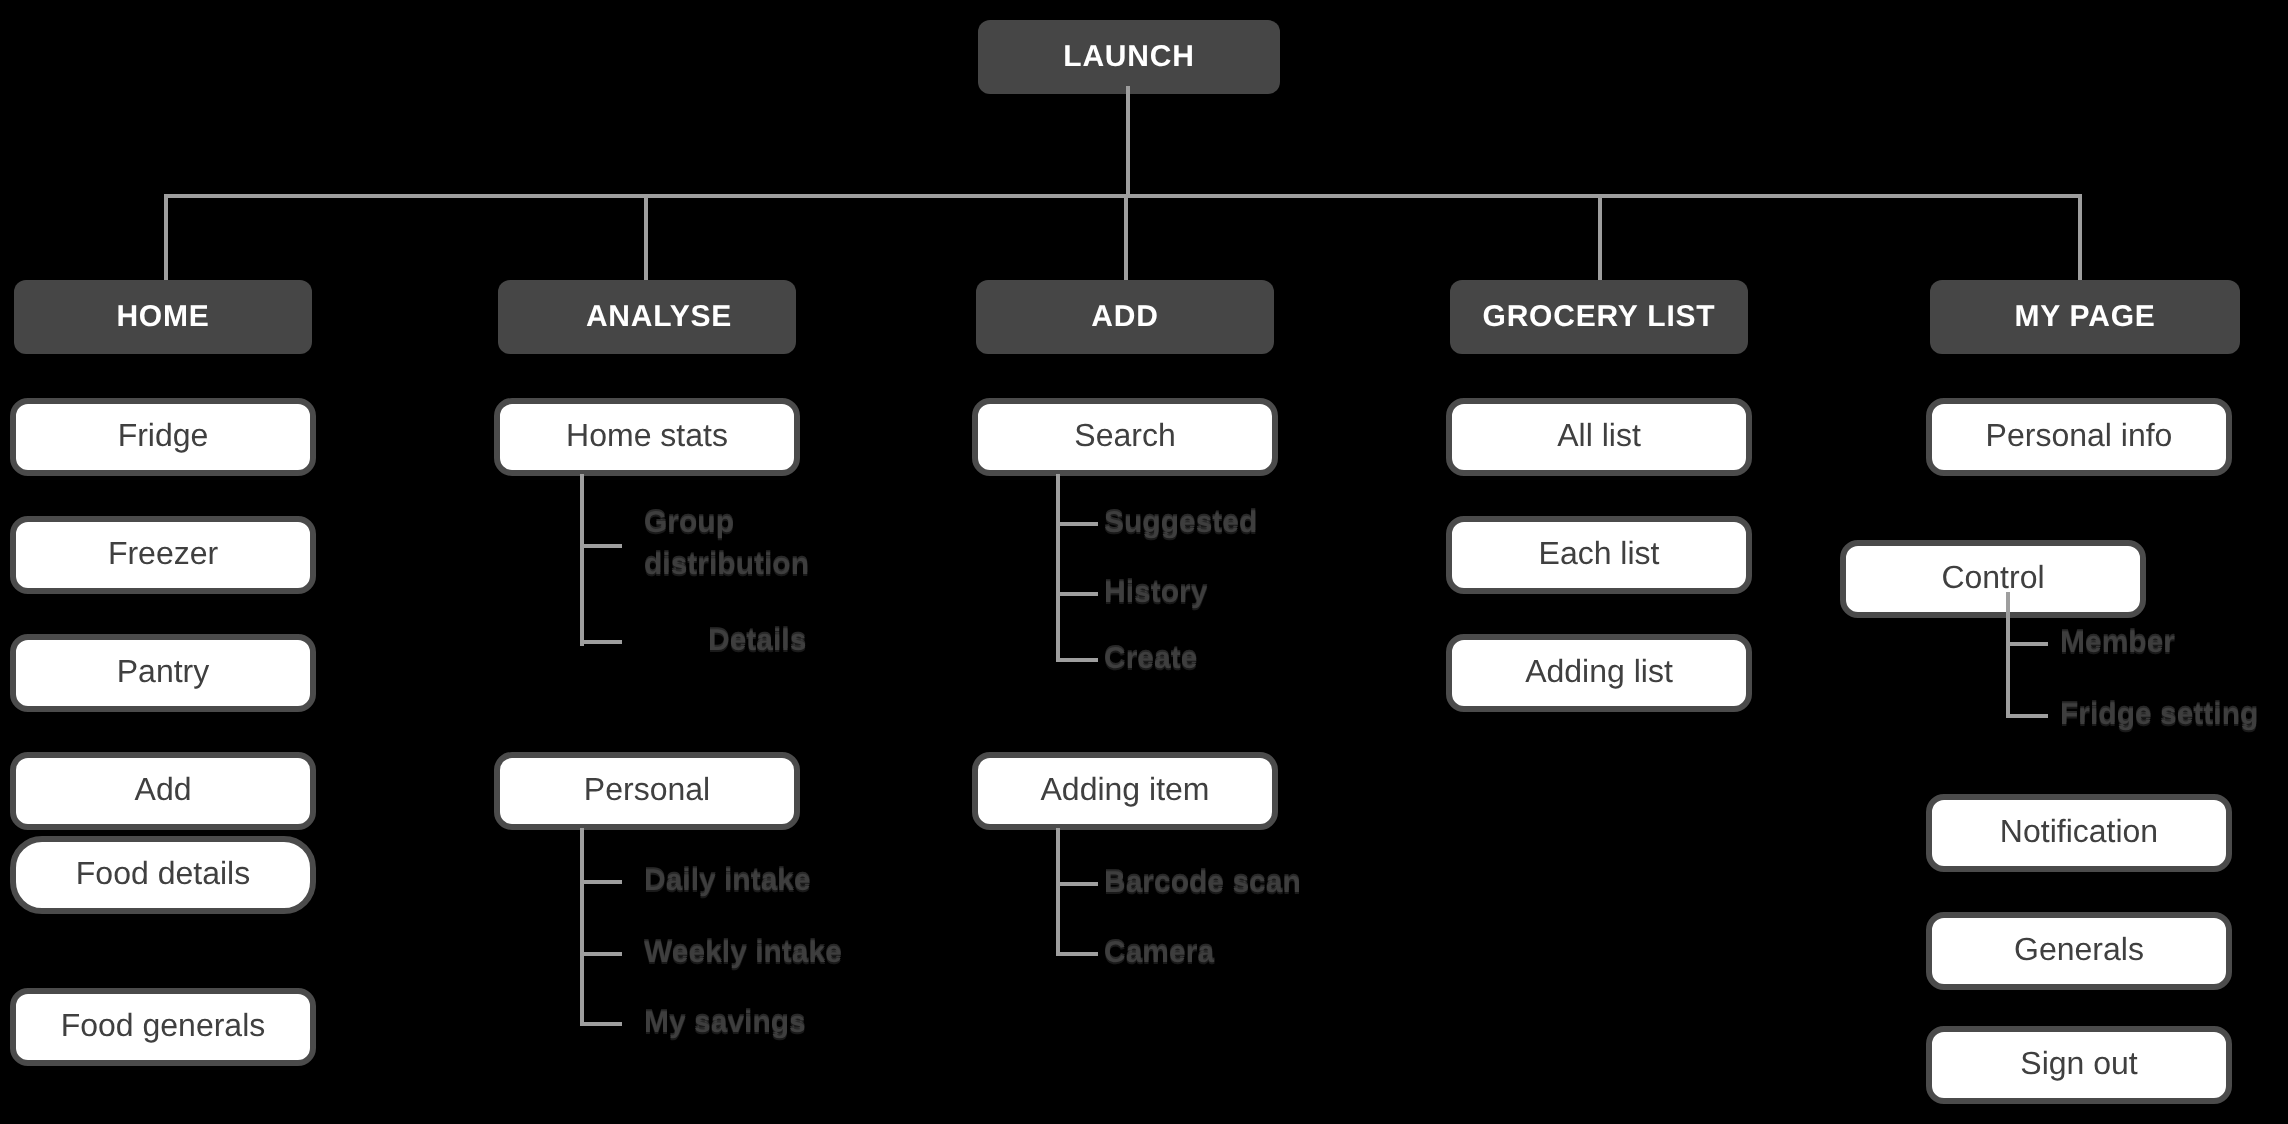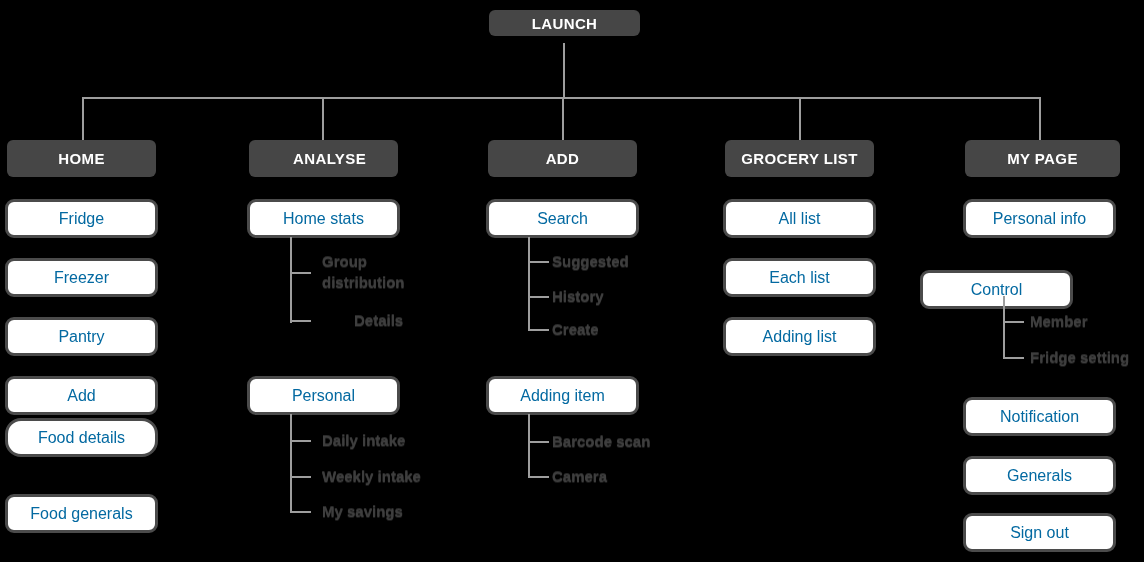--- a/index.html
+++ b/index.html
@@ -5,25 +5,25 @@
   html,body{margin:0;padding:0;background:#000;}
   .canvas{
     position:relative;width:1144px;height:562px;background:#000000;
     font-family:"Liberation Sans", sans-serif;overflow:hidden;
   }
   .hdr{
     position:absolute;height:37px;background:#464646;border-radius:6px;
     color:#ffffff;font-weight:bold;font-size:15px;letter-spacing:.4px;
     display:flex;align-items:center;justify-content:center;box-sizing:border-box;
   }
-  .launch{height:26px;}
+  .launch{height:37px;}
   .box{
     position:absolute;width:153px;height:39px;background:#ffffff;
     border:3px solid #4b4b4b;border-radius:9px;box-sizing:border-box;
-    color:#0369a1;font-size:16px;
+    color:#404040;font-size:16px;
     display:flex;align-items:center;justify-content:center;white-space:nowrap;
   }
   .line{position:absolute;background:#9e9e9e;}
   .v{width:2px;}
   .h{height:2px;}
   .leaf{
     position:absolute;color:#3e3e3e;font-size:15px;font-weight:bold;line-height:21px;
     text-shadow:0 -1px 0 rgba(255,255,255,0.16), 0 1px 0 rgba(255,255,255,0.10);
     white-space:nowrap;
   }

